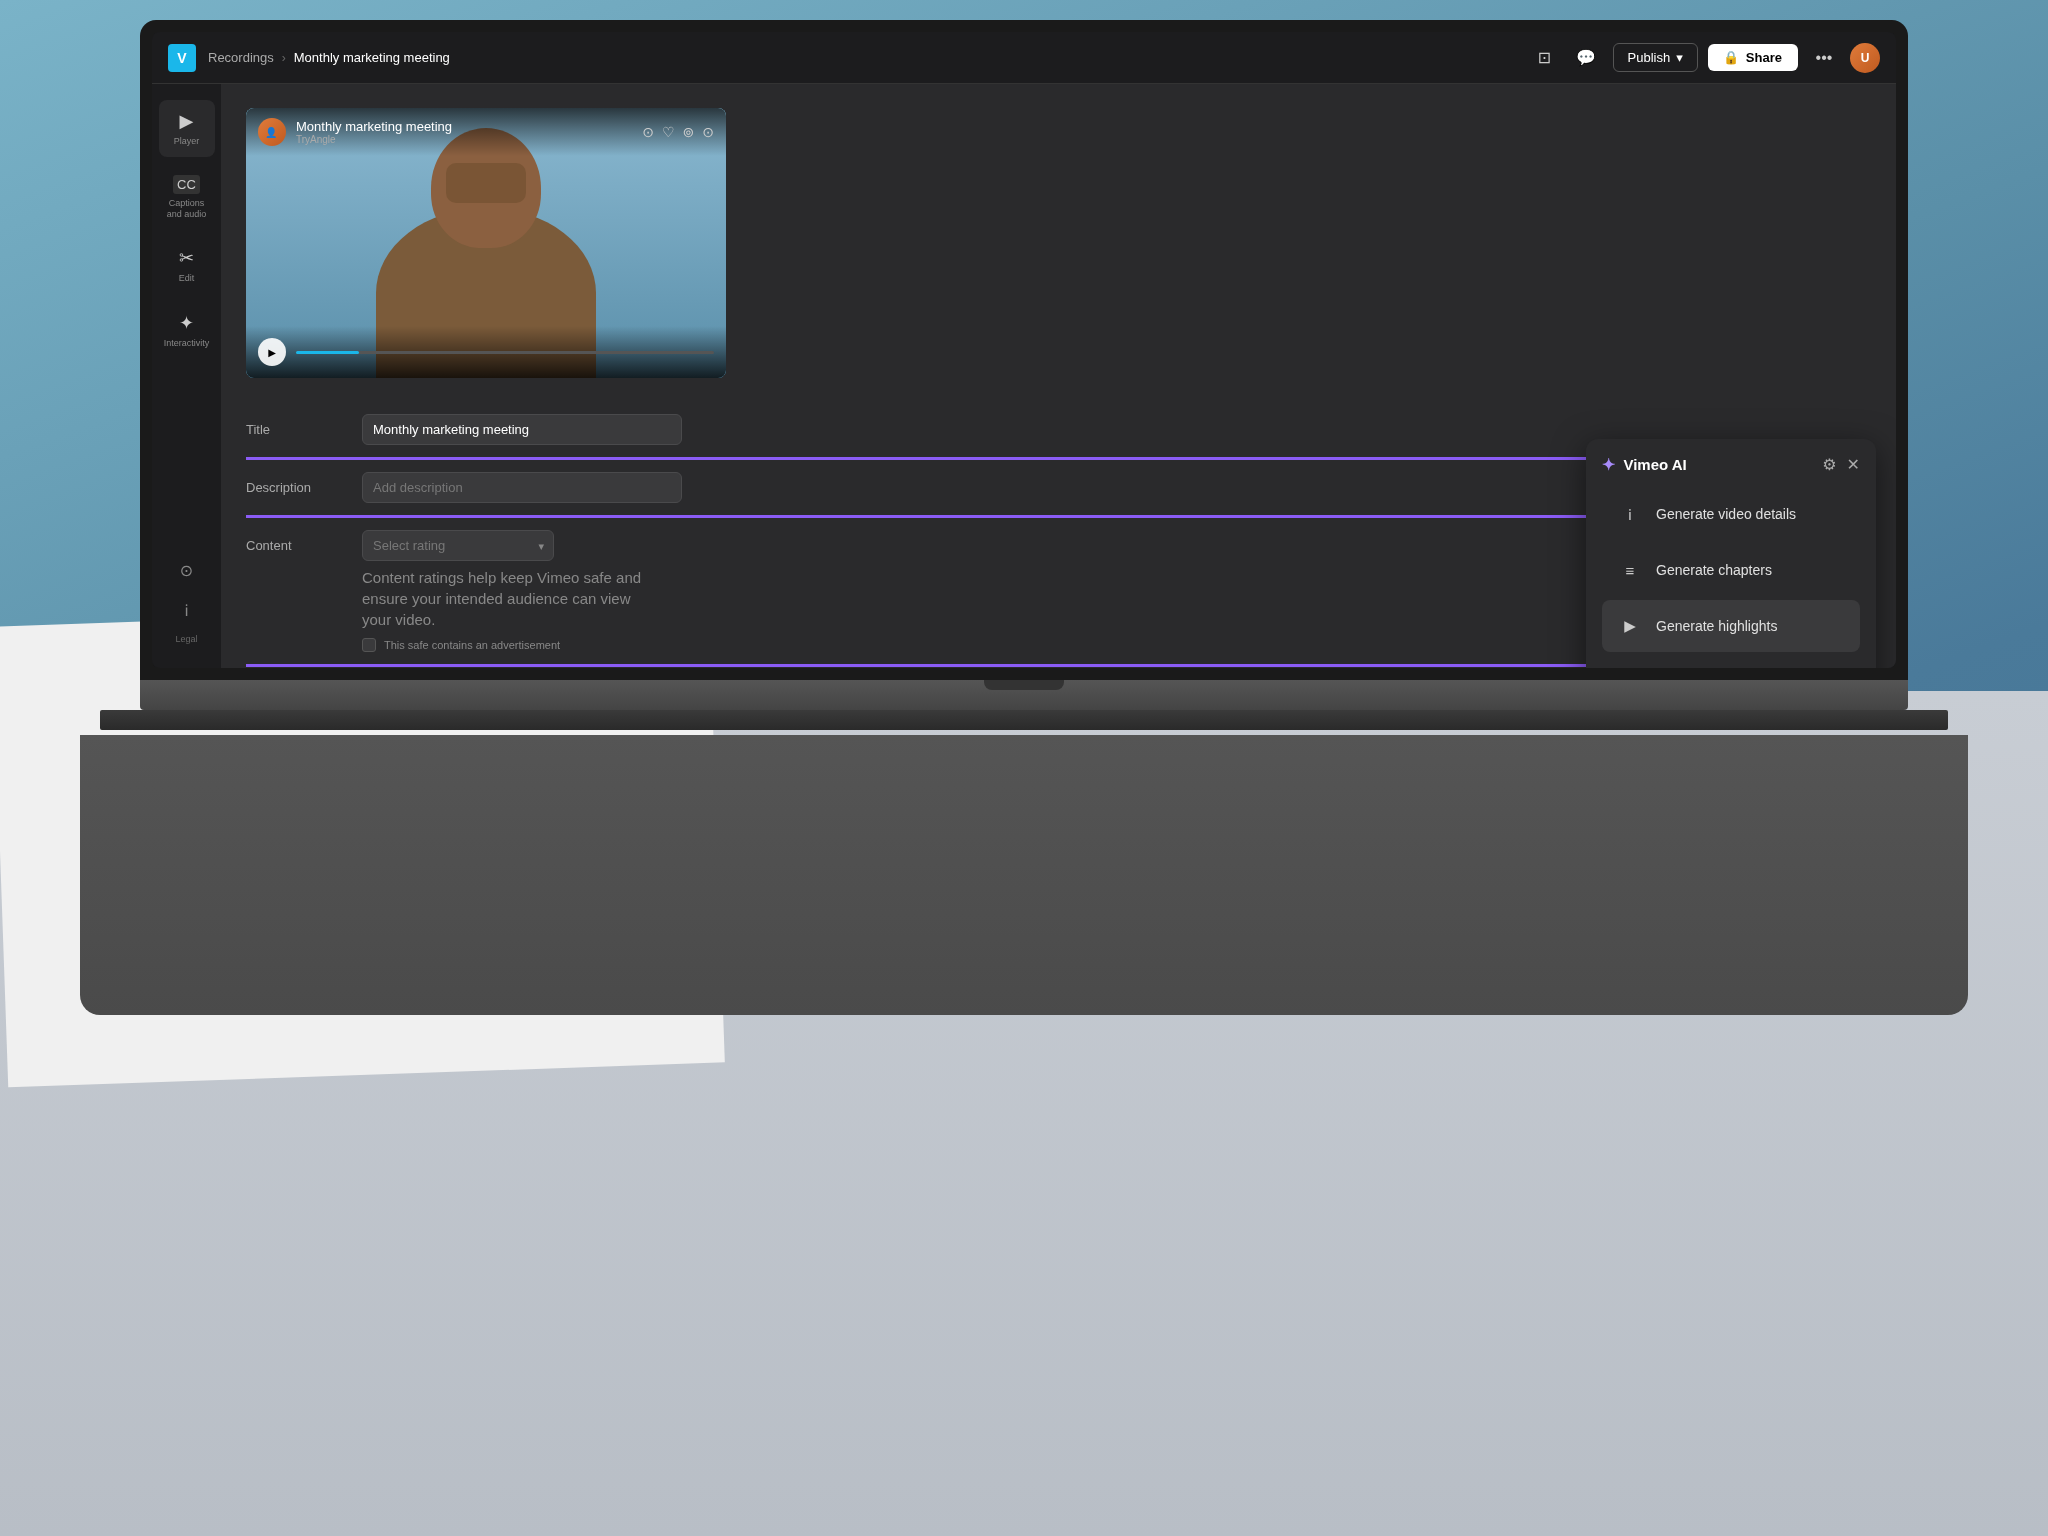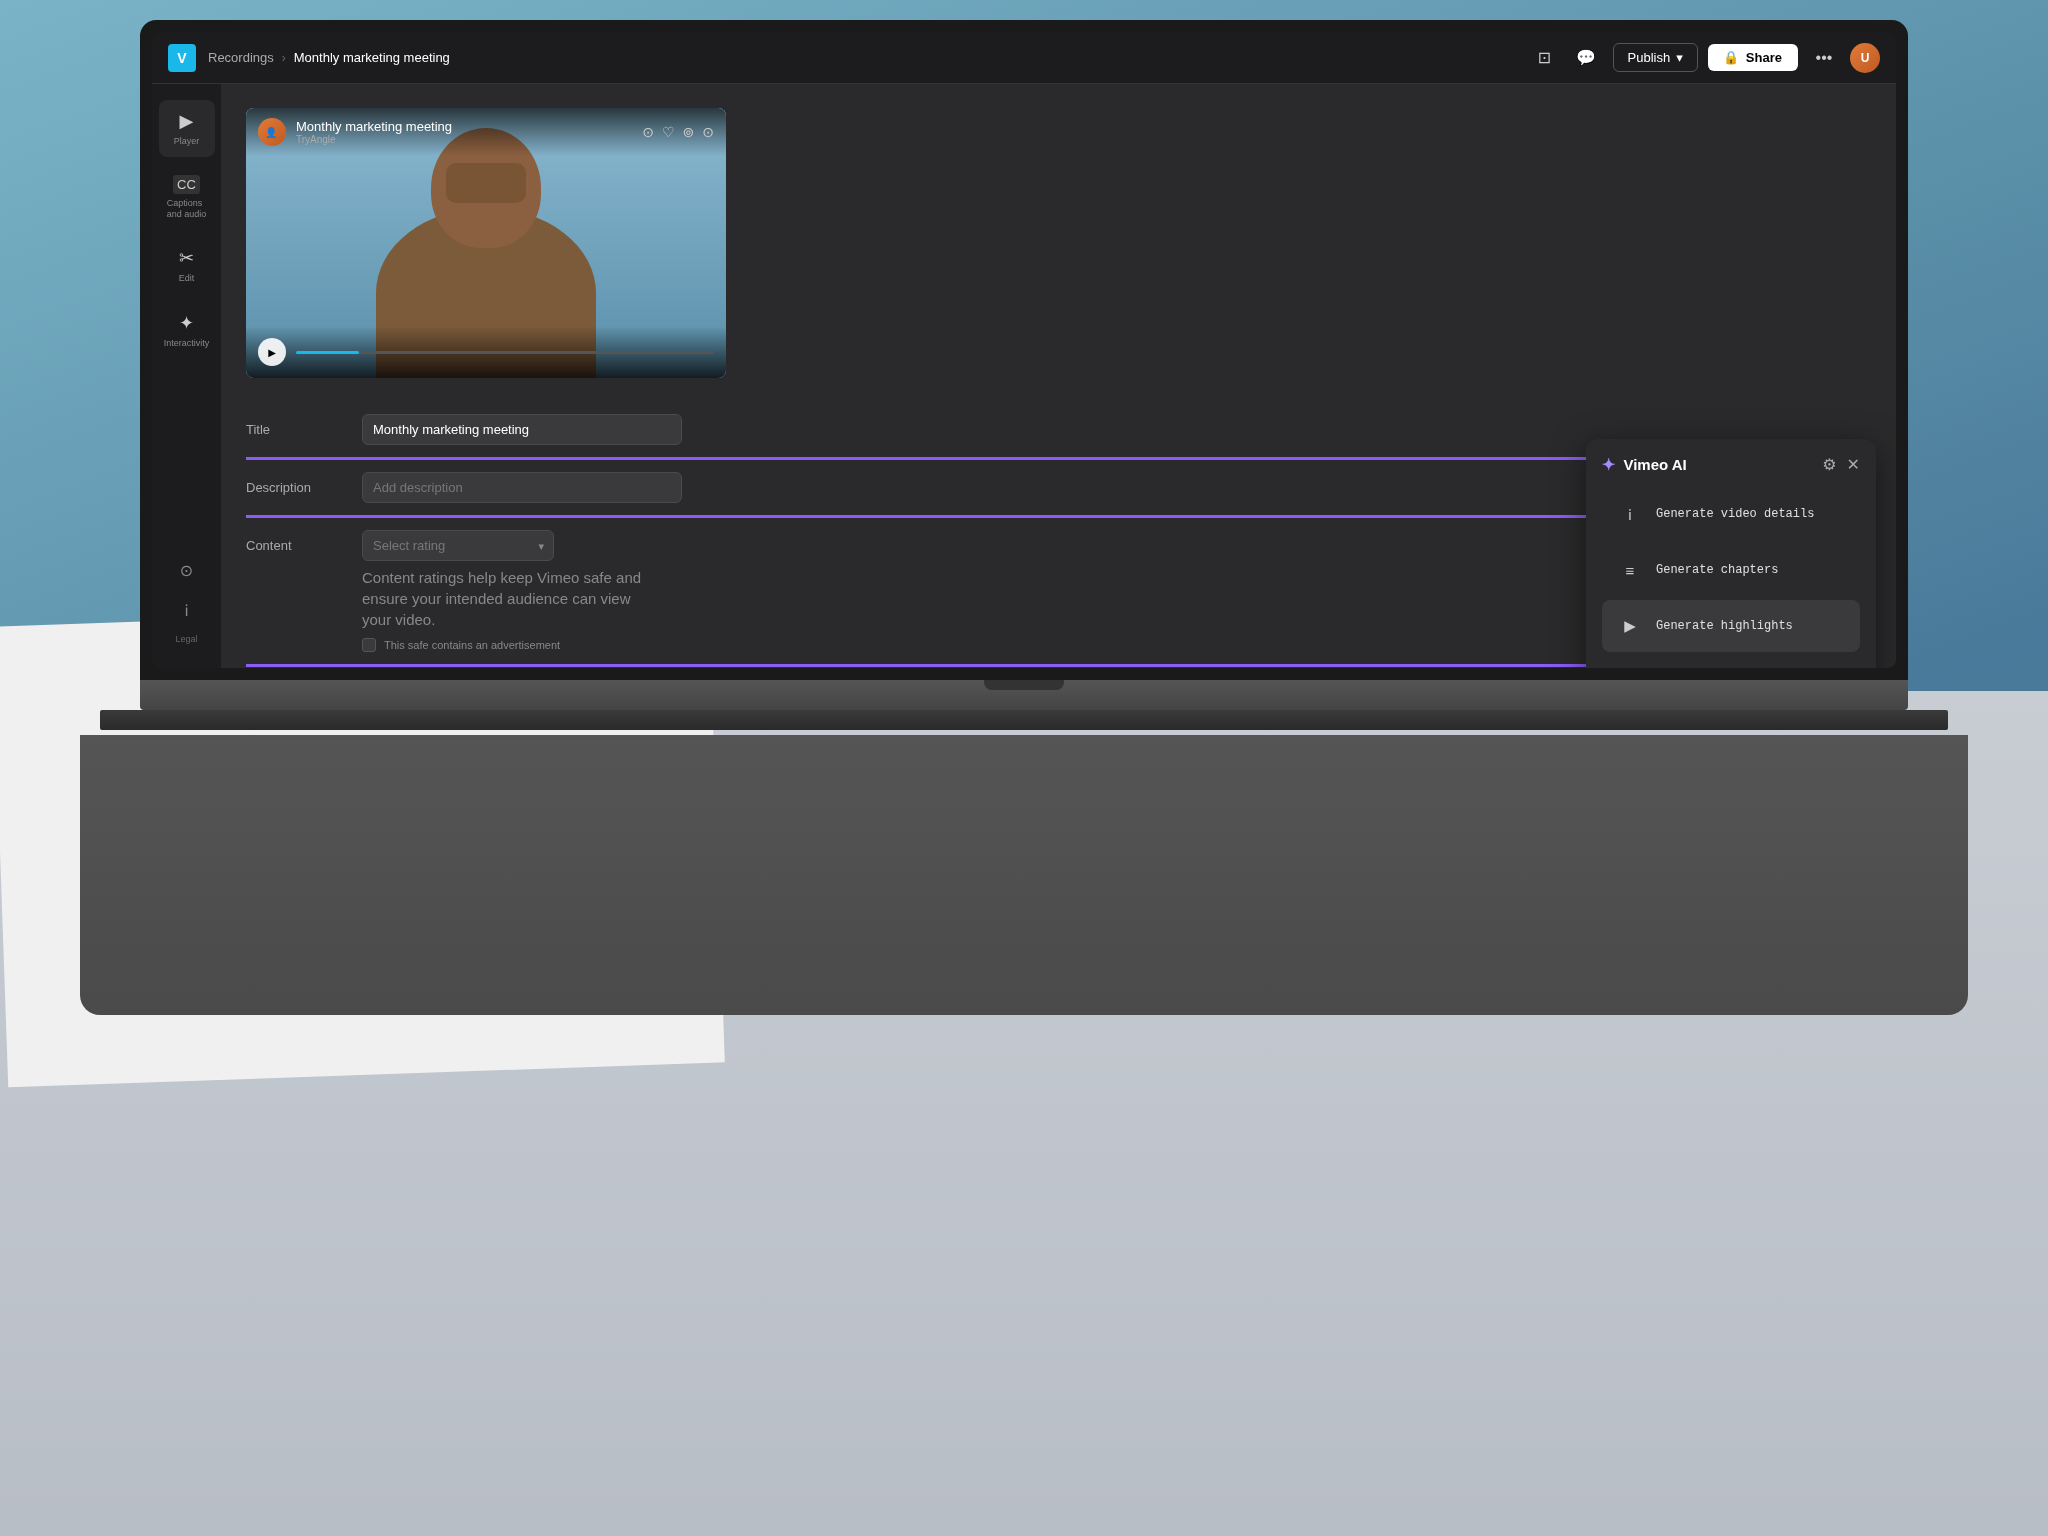--- a/index.html
+++ b/index.html
@@ -190,21 +190,21 @@
       width: 56px;
     }
     .sidebar-item.active { background: #2a2a2c; }
     .sidebar-icon {
       font-size: 18px;
       color: #ccc;
     }
     .sidebar-label {
       font-size: 9px;
       color: #888;
-      text-align: left;
+      text-align: center;
       line-height: 1.2;
     }
     .sidebar-bottom {
       margin-top: auto;
       display: flex;
       flex-direction: column;
       align-items: center;
       gap: 8px;
       padding-bottom: 8px;
     }
@@ -463,22 +463,21 @@
       height: 28px;
       display: flex;
       align-items: center;
       justify-content: center;
       color: #ccc;
       font-size: 15px;
       flex-shrink: 0;
     }
     .ai-menu-label {
       color: #e0e0e0;
-      font-size: 12px;
-      font-family: Liberation Mono, monospace;
+      font-size: 14px;
     }
 
     
     .laptop-base {
       position: absolute;
       top: 660px;
       left: 0;
       right: 0;
       height: 30px;
       background: linear-gradient(180deg, #555 0%, #444 100%);

